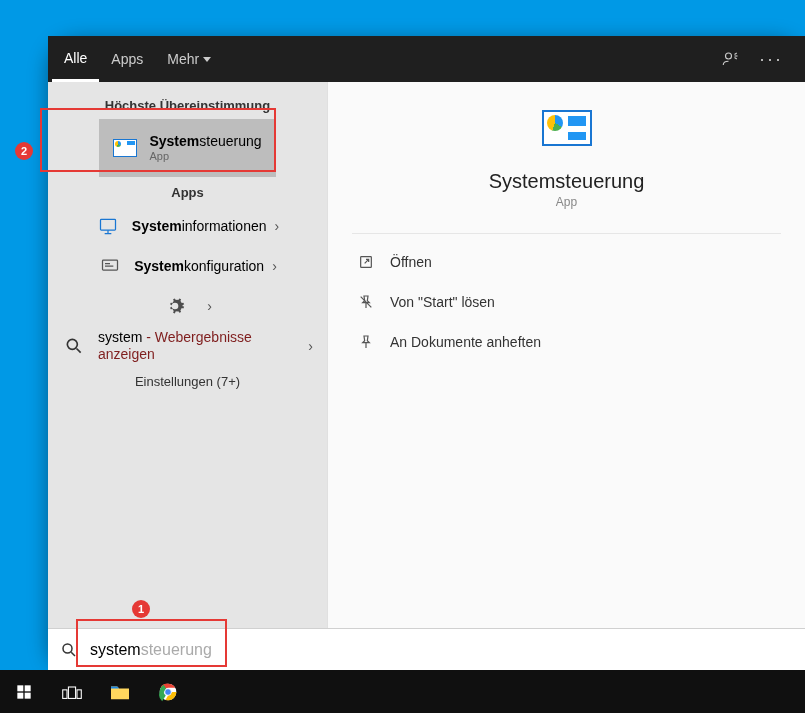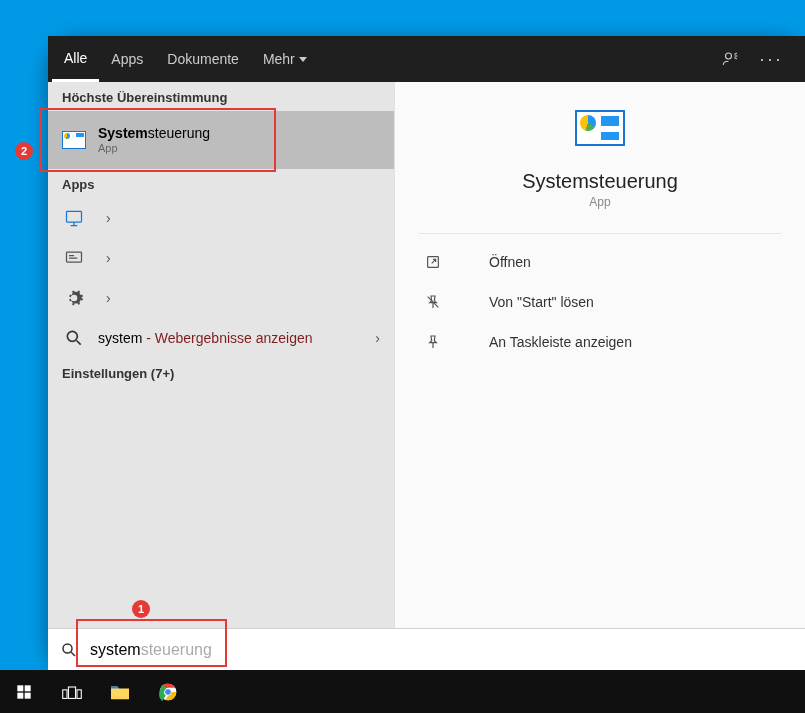--- a/index.html
+++ b/index.html
@@ -10,21 +10,21 @@
   .tabs-bar { background: #1f1f1f; height: 46px; display: flex; align-items: stretch; color: #ccc; font-size: 14px; padding: 0 4px; }
   .tab { padding: 0 12px; display: flex; align-items: center; cursor: pointer; }
   .tab.active { color: #fff; border-bottom: 3px solid #fff; }
   .tabs-spacer { flex: 1; }
   .tabs-icons { display: flex; align-items: center; padding-right: 8px; color: #ccc; }
   .tabs-icons > div { padding: 0 10px; cursor: pointer; }
   .mehr-caret { display:inline-block; margin-left:4px; width:0; height:0; border-left:4px solid transparent; border-right:4px solid transparent; border-top:5px solid #ccc; vertical-align: middle; }
 
   .body-split { flex: 1; display: flex; min-height: 0; }
 
-  .left-pane { width: 346px; background: #e5e5e5; display: flex; flex-direction: column; padding-top: 0; }
+  .left-pane { width: 279px; background: #e5e5e5; display: flex; flex-direction: column; padding-top: 8px; align-items: center; }
   .section-header { font-size: 13px; color: #333; padding: 8px 14px 6px; font-weight: 600; }
 
   .result-row { display: flex; align-items: center; height: 40px; padding: 0 14px; cursor: pointer; }
   .result-row.best { height: 58px; background: #bdbdbd; }
   .result-icon { width: 24px; height: 24px; margin-right: 12px; display: flex; align-items: center; justify-content: center; flex-shrink: 0; }
   .result-text { flex: 1; font-size: 14px; color: #000; line-height: 1.2; }
   .result-sub { font-size: 11px; color: #666; }
   .chevron { color: #555; font-size: 14px; margin-left: 8px; }
   .match-bold { font-weight: 600; }
   .rest-normal { font-weight: 400; }
@@ -34,21 +34,21 @@
   .preview-header { display: flex; flex-direction: column; align-items: center; padding-bottom: 24px; }
   .preview-icon-large { width: 50px; height: 36px; margin-bottom: 24px; border: 2px solid #1976d2; background: #fff; position: relative; overflow:hidden; }
   .preview-icon-large::before { content:""; position:absolute; left:3px; top:3px; width:16px; height:16px; background: conic-gradient(#2196f3 0 120deg,#4caf50 120deg 200deg,#ffc107 200deg 360deg); border-radius:50%; }
   .preview-icon-large::after { content:""; position:absolute; right:4px; top:4px; width:18px; height:10px; background:linear-gradient(#2196f3,#2196f3); }
   .preview-icon-large .bar { position:absolute; right:4px; bottom:4px; width:18px; height:8px; background:#2196f3; }
   .preview-title { font-size: 20px; font-weight: 400; color: #222; margin-bottom: 2px; }
   .preview-sub { font-size: 12px; color: #888; }
 
   .hr { height: 1px; background: #e6e6e6; margin-bottom: 8px; }
 
-  .action-row { display: flex; align-items: center; height: 40px; padding: 0 4px; font-size: 14px; color: #333; cursor: pointer; gap: 32px; }
+  .action-row { display: flex; align-items: center; height: 40px; padding: 0 4px; font-size: 14px; color: #333; cursor: pointer; }
   .action-icon { width: 20px; height: 20px; margin-right: 14px; display: flex; align-items: center; justify-content: center; color: #555; flex-shrink:0; }
 
   .search-box { height: 42px; background: #fff; display: flex; align-items: center; margin-top: auto; border-top: 1px solid #d0d0d0; }
   .search-glyph { width: 42px; display:flex; align-items:center; justify-content:center; }
   .search-text { font-size: 16px; }
   .typed { color: #000; }
   .suggestion { color: #aaa; }
 
   
   .taskbar { position: absolute; left: 0; bottom: 0; width: 805px; height: 43px; background: #101010; display: flex; align-items: center; }
@@ -69,21 +69,20 @@
   .sys-icon { width:20px; height:20px; }
 </style>
 </head>
 <body>
 
 <div class="search-panel">
 
   <div class="tabs-bar">
     <div class="tab active">Alle</div>
     <div class="tab">Apps</div>
-    <div class="tab">Dokumente</div>
     <div class="tab">
         <span>Mehr</span>
         <span class="mehr-caret"></span>
       </div>
     <div class="tabs-spacer"></div>
     <div class="tabs-icons">
       <div>
         <svg width="18" height="18" viewBox="0 0 24 24" fill="none" stroke="#ccc" stroke-width="1.5">
             <circle cx="10" cy="8" r="4"></circle>
             <path d="M3 20c0-3 3-5 7-5"></path>
@@ -113,30 +112,32 @@
 
       <div class="section-header">Apps</div>
 
       <div class="result-row">
         <div class="result-icon">
           <svg class="sys-icon" viewBox="0 0 24 24" fill="none" stroke="#1976d2" stroke-width="1.5">
               <rect x="3" y="4" width="18" height="13" rx="1"></rect>
               <path d="M8 21h8M12 17v4"></path>
             </svg>
         </div>
+        <div class="result-text"><span class="match-bold">System</span><span class="rest-normal">informationen</span></div>
         <div class="chevron">›</div>
       </div>
 
       <div class="result-row">
         <div class="result-icon">
           <svg class="sys-icon" viewBox="0 0 24 24" fill="none" stroke="#555" stroke-width="1.5">
               <rect x="3" y="5" width="18" height="12" rx="1"></rect>
               <path d="M6 9h6M6 12h10"></path>
             </svg>
         </div>
+        <div class="result-text"><span class="match-bold">System</span><span class="rest-normal">konfiguration</span></div>
         <div class="chevron">›</div>
       </div>
 
       <div class="result-row">
         <div class="result-icon">
           <svg class="sys-icon" viewBox="0 0 24 24" fill="#333">
               <path d="M12 8a4 4 0 100 8 4 4 0 000-8zm9 4l2 1-1 2-2-.5a8 8 0 01-1.5 2.6l.8 2-2 1-1.3-1.7a8 8 0 01-3 0L11.7 21l-2-1 .8-2A8 8 0 019 15.5L7 16l-1-2 2-1a8 8 0 010-2l-2-1 1-2 2 .5A8 8 0 0110.5 6l-.8-2 2-1 1.3 1.7a8 8 0 013 0L17.3 3l2 1-.8 2A8 8 0 0120 8.5l2-.5 1 2-2 1a8 8 0 010 2z" fill="#333" opacity=".85"></path>
             </svg>
         </div>
         <div class="chevron">›</div>
@@ -147,21 +148,21 @@
         <div class="result-icon">
           <svg class="sys-icon" viewBox="0 0 24 24" fill="none" stroke="#333" stroke-width="2">
               <circle cx="10" cy="10" r="6"></circle>
               <path d="M20 20l-5-5"></path>
             </svg>
         </div>
         <div class="result-text"><span>system</span><span class="dash-sub"> - Webergebnisse anzeigen</span></div>
         <div class="chevron">›</div>
       </div>
 
-      <div class="section-header" style="font-weight:700">Einstellungen (7+)</div>
+      <div class="section-header" style="font-weight:400">Einstellungen (7+)</div>
 
     </div>
 
     <div class="right-pane">
       <div class="preview-header">
         <div class="preview-icon-large">
             <div class="bar"></div>
           </div>
         <div class="preview-title">Systemsteuerung</div>
         <div class="preview-sub">App</div>
@@ -188,21 +189,21 @@
         </div>
         <span>Von "Start" lösen</span>
       </div>
 
       <div class="action-row">
         <div class="action-icon">
           <svg width="16" height="16" viewBox="0 0 24 24" fill="none" stroke="#555" stroke-width="1.8">
               <path d="M9 3h6l-1 7 3 3H7l3-3-1-7zM12 13v8"></path>
             </svg>
         </div>
-        <span>An Taskleiste anzeigen</span>
+        <span>An Dokumente anheften</span>
       </div>
     </div>
   </div>
 
   <div class="search-box">
     <div class="search-glyph">
       <svg width="18" height="18" viewBox="0 0 24 24" fill="none" stroke="#333" stroke-width="2">
           <circle cx="10" cy="10" r="6"></circle>
           <path d="M20 20l-5-5"></path>
         </svg>

